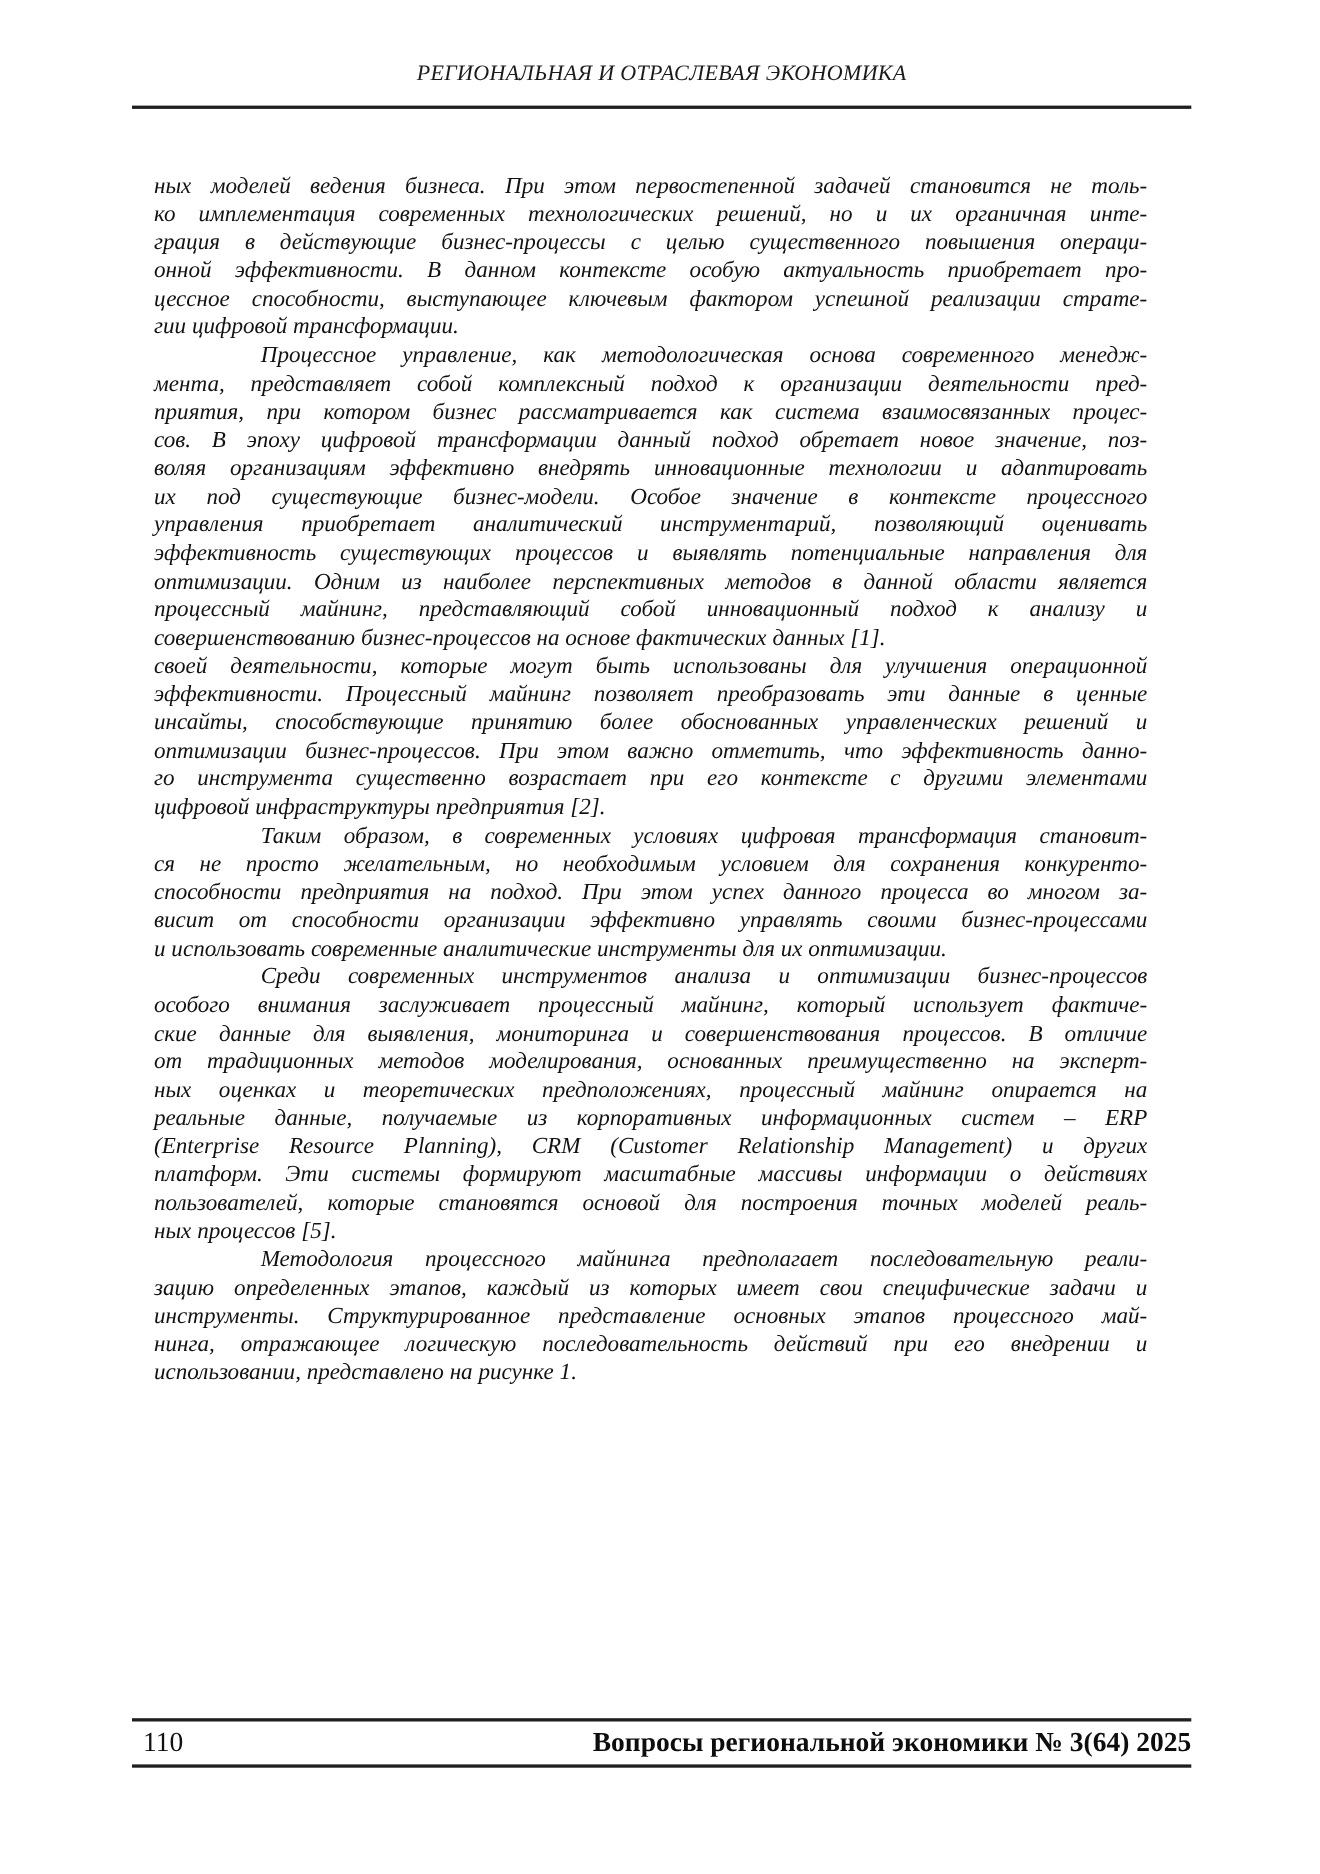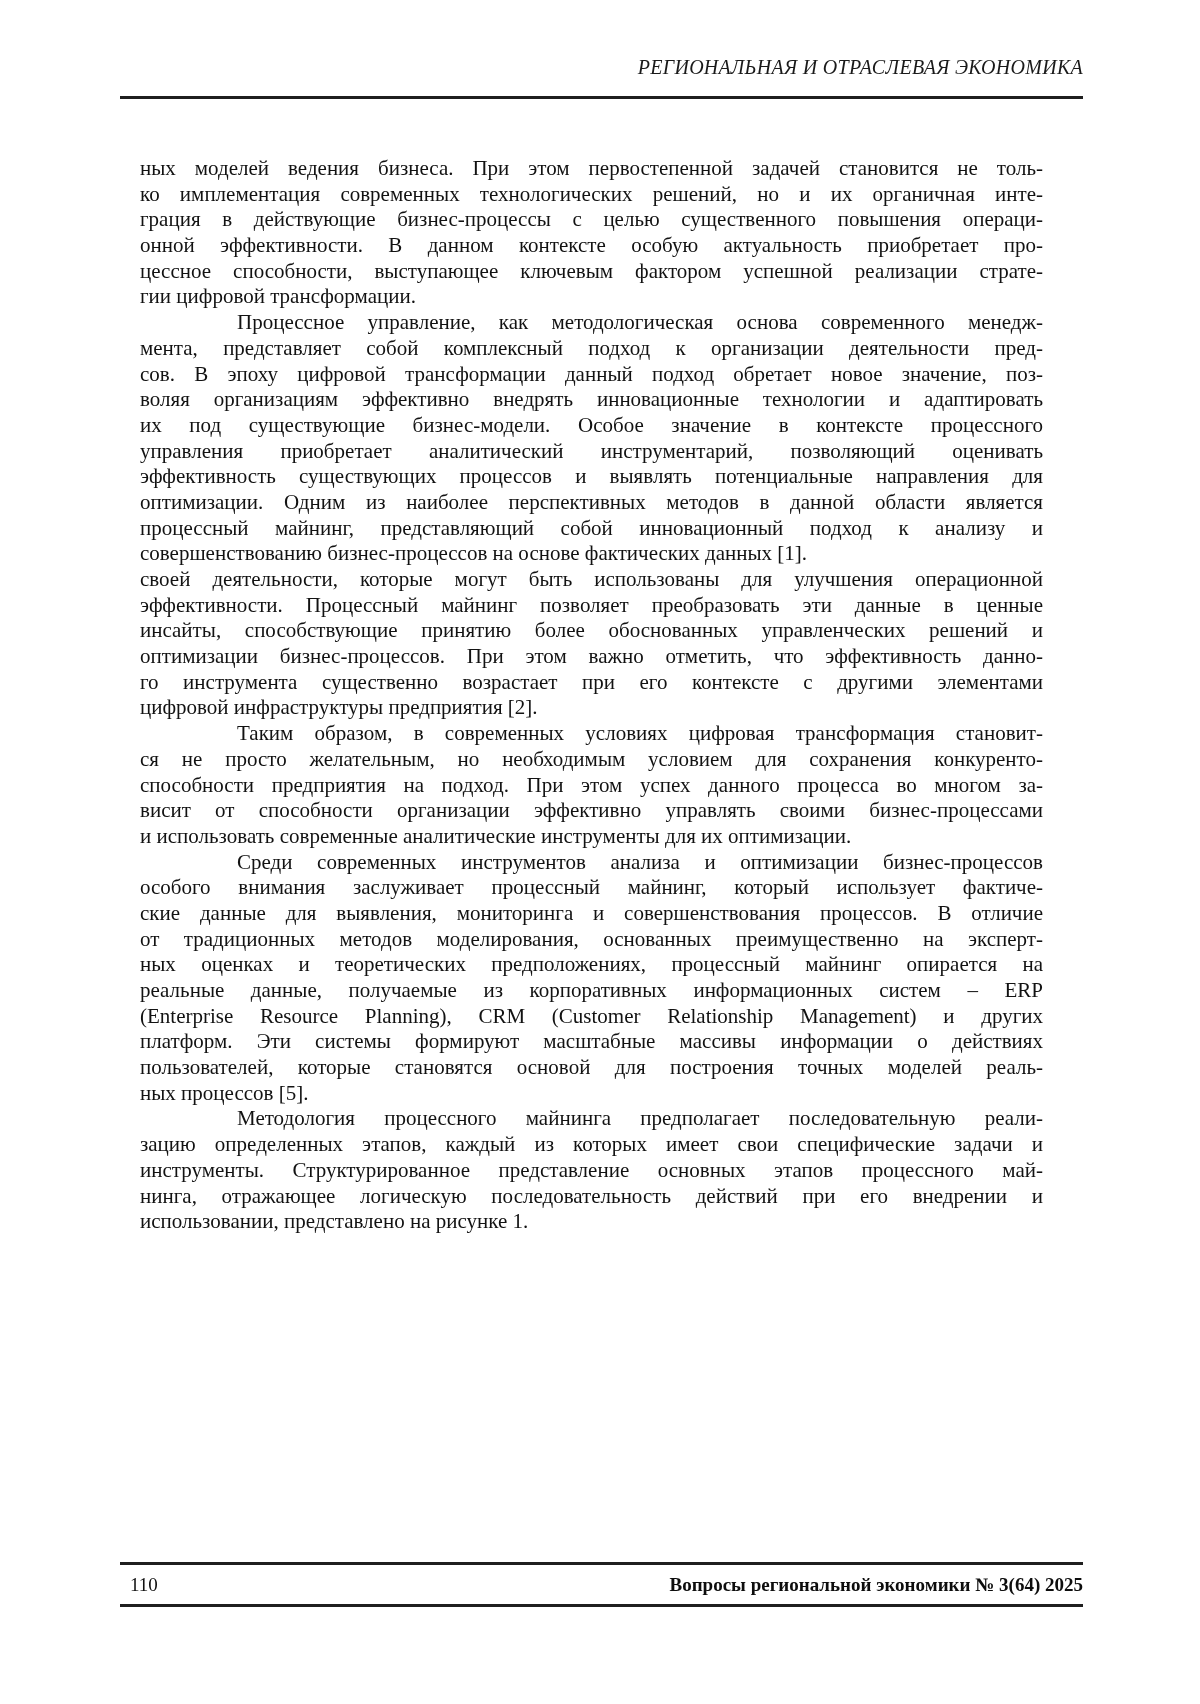--- a/index.html
+++ b/index.html
@@ -14,21 +14,21 @@
     background: #ffffff;
     font-family: "Liberation Serif", "DejaVu Serif", serif;
     color: #111111;
     overflow: hidden;
   }
   .running-head {
     position: absolute;
     top: 56px;
     left: 120px;
     width: 963px;
-    text-align: right;
+    text-align: center;
     font-style: italic;
     font-size: 20px;
     letter-spacing: 0.3px;
     color: #1a1a1a;
     white-space: nowrap;
   }
   .rule {
     position: absolute;
     left: 120px;
     width: 963px;
@@ -48,31 +48,32 @@
     line-height: 25.7px;
     color: #121212;
   }
   .paragraph { margin: 0; padding: 0; }
   .text-line {
     text-align: justify;
     text-align-last: justify;
     white-space: normal;
     height: 25.7px;
     overflow: visible;
+    font-style: italic;
   }
   .text-line.para-end { text-align-last: left; }
   .text-line.first-indent { text-indent: 97px; }
 
   .footer-row {
     position: absolute;
     top: 1571px;
     left: 120px;
     width: 963px;
     height: 30px;
-    font-size: 19px;
+    font-size: 25px;
     line-height: 28px;
   }
   .page-number {
     position: absolute;
     left: 10px;
     top: 0;
     font-weight: normal;
     color: #111111;
   }
   .journal-title {
@@ -99,20 +100,21 @@
         <div class="text-line">ных моделей ведения бизнеса. При этом первостепенной задачей становится не толь-</div>
         <div class="text-line">ко имплементация современных технологических решений, но и их органичная инте-</div>
         <div class="text-line">грация в действующие бизнес-процессы с целью существенного повышения операци-</div>
         <div class="text-line">онной эффективности. В данном контексте особую актуальность приобретает про-</div>
         <div class="text-line">цессное способности, выступающее ключевым фактором успешной реализации страте-</div>
         <div class="text-line para-end">гии цифровой трансформации.</div>
       </div>
       <div class="paragraph">
         <div class="text-line first-indent">Процессное управление, как методологическая основа современного менедж-</div>
         <div class="text-line">мента, представляет собой комплексный подход к организации деятельности пред-</div>
+        <div class="text-line">приятия, при котором бизнес рассматривается как система взаимосвязанных процес-</div>
         <div class="text-line">сов. В эпоху цифровой трансформации данный подход обретает новое значение, поз-</div>
         <div class="text-line">воляя организациям эффективно внедрять инновационные технологии и адаптировать</div>
         <div class="text-line">их под существующие бизнес-модели. Особое значение в контексте процессного</div>
         <div class="text-line">управления приобретает аналитический инструментарий, позволяющий оценивать</div>
         <div class="text-line">эффективность существующих процессов и выявлять потенциальные направления для</div>
         <div class="text-line">оптимизации. Одним из наиболее перспективных методов в данной области является</div>
         <div class="text-line">процессный майнинг, представляющий собой инновационный подход к анализу и</div>
         <div class="text-line para-end">совершенствованию бизнес-процессов на основе фактических данных [1].</div>
       </div>
       <div class="paragraph">

